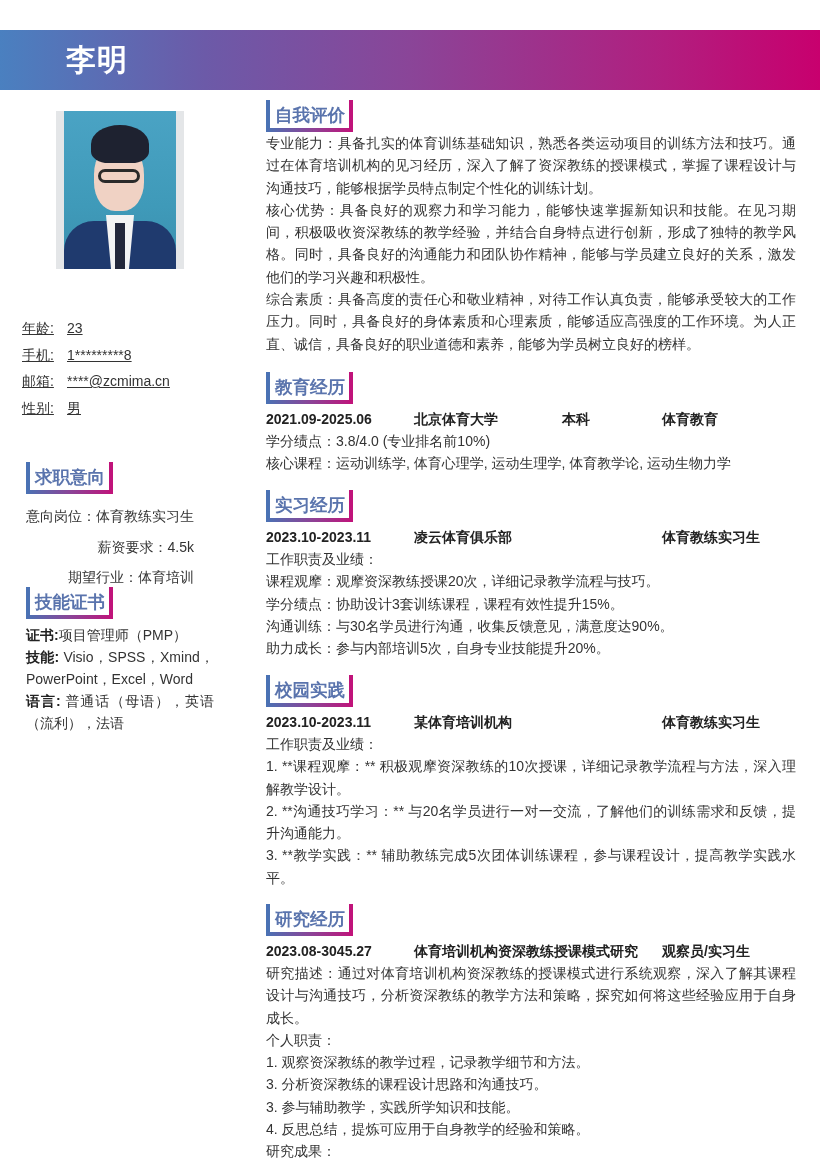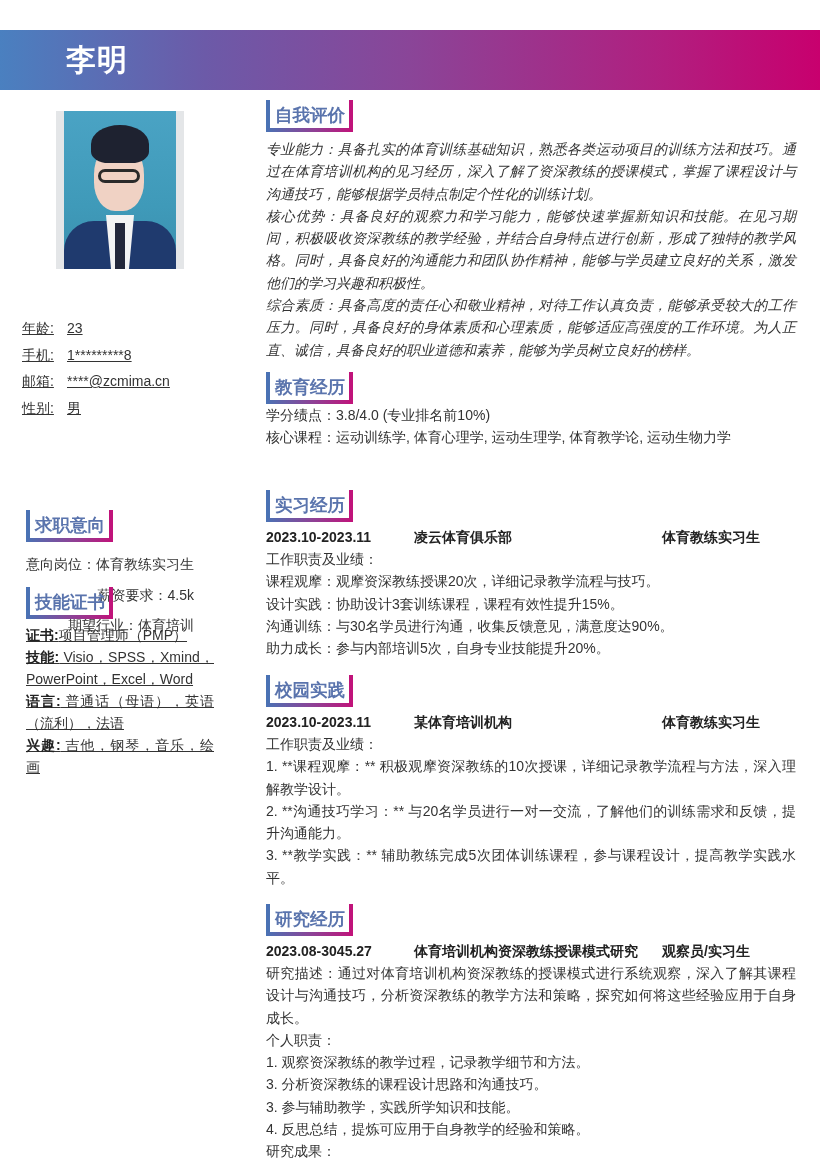--- a/index.html
+++ b/index.html
@@ -42,21 +42,21 @@
       content: ""; position: absolute; right: 0; top: 0; width: 4px; height: 32px; background: #c0137a;
     }
     .sec-title .under {
       position: absolute; left: 0; right: 0; bottom: 0; height: 4px;
       background: linear-gradient(90deg, #4a72b4, #8a4598, #c0137a);
     }
 
     .left-sec { position: absolute; left: 26px; }
     .intent-row { font-size: 14px; height: 30.5px; line-height: 30px; }
     .skills { width: 188px; font-size: 14px; line-height: 22px; word-break: break-all; text-align: justify; }
-    .skills .item { margin-bottom: 0; text-decoration: underline; }
+    .skills .item { margin-bottom: 0; }
     .skills b { font-weight: bold; color: #222; }
 
     .main { position: absolute; left: 266px; width: 530px; }
     .para { font-size: 14px; line-height: 22.3px; color: #333; text-align: justify; }
     .entry-head {
       display: flex; font-weight: bold; font-size: 14px; color: #222;
       height: 22px; line-height: 22px; margin-top: 4px;
     }
     .line { font-size: 14px; line-height: 22.3px; }
 
@@ -97,64 +97,69 @@
   <div class="basic-row">
       <span class="basic-label">邮箱:</span>
       <span>****@zcmima.cn</span>
     </div>
   <div class="basic-row">
       <span class="basic-label">性别:</span>
       <span>男</span>
     </div>
 </div>
 
-<div class="left-sec" style="top:462px;margin-top:48px;">
+<div class="left-sec" style="top:462px;">
   <div class="sec-title"><span>求职意向</span><span class="under"></span></div>
   <div style="margin-top:7px;text-align:right;">
     <div class="intent-row">意向岗位：体育教练实习生</div>
     <div class="intent-row">薪资要求：4.5k</div>
     <div class="intent-row">期望行业：体育培训</div>
   </div>
 </div>
 
 <div class="left-sec" style="top:587px;">
   <div class="sec-title"><span>技能证书</span><span class="under"></span></div>
   <div class="skills" style="margin-top:5px;">
     <div class="item"><b>证书:</b><span>项目管理师（PMP）</span></div>
     <div class="item"><b>技能:</b><span> Visio，SPSS，Xmind，PowerPoint，Excel，Word</span></div>
     <div class="item"><b>语言:</b><span> 普通话（母语），英语（流利），法语</span></div>
-    <div class="item"><b>兴趣:</b><span> 吉他，钢琴，音乐，绘画</span></div>
   </div>
 </div>
 
 <div class="main" style="top:100px;">
   <div class="sec-title"><span>自我评价</span><span class="under"></span></div>
-  <div style="margin-top:6px;font-style:italic;">
+  <div style="">
     <p class="para">专业能力：具备扎实的体育训练基础知识，熟悉各类运动项目的训练方法和技巧。通过在体育培训机构的见习经历，深入了解了资深教练的授课模式，掌握了课程设计与沟通技巧，能够根据学员特点制定个性化的训练计划。</p>
     <p class="para">核心优势：具备良好的观察力和学习能力，能够快速掌握新知识和技能。在见习期间，积极吸收资深教练的教学经验，并结合自身特点进行创新，形成了独特的教学风格。同时，具备良好的沟通能力和团队协作精神，能够与学员建立良好的关系，激发他们的学习兴趣和积极性。</p>
     <p class="para">综合素质：具备高度的责任心和敬业精神，对待工作认真负责，能够承受较大的工作压力。同时，具备良好的身体素质和心理素质，能够适应高强度的工作环境。为人正直、诚信，具备良好的职业道德和素养，能够为学员树立良好的榜样。</p>
   </div>
 </div>
 
 <div class="main" style="top:372px;">
   <div class="sec-title"><span>教育经历</span><span class="under"></span></div>
+  <div class="entry-head">
+    <span style="width:148px">2021.09-2025.06</span>
+    <span style="width:148px">北京体育大学</span>
+    <span style="width:100px">本科</span>
+    <span>体育教育</span>
+  </div>
   <div class="line">学分绩点：3.8/4.0 (专业排名前10%)</div>
   <div class="line">核心课程：运动训练学, 体育心理学, 运动生理学, 体育教学论, 运动生物力学</div>
 </div>
 
 <div class="main" style="top:490px;">
   <div class="sec-title"><span>实习经历</span><span class="under"></span></div>
   <div class="entry-head">
     <span style="width:148px">2023.10-2023.11</span>
     <span style="width:248px">凌云体育俱乐部</span>
     <span>体育教练实习生</span>
   </div>
   <div class="line">工作职责及业绩：</div>
   <div class="line">课程观摩：观摩资深教练授课20次，详细记录教学流程与技巧。</div>
-  <div class="line">设计实践：协助设计3套训练课程，课程有效性提升15%。</div>
+  <div class="line">学分绩点：协助设计3套训练课程，课程有效性提升15%。</div>
   <div class="line">沟通训练：与30名学员进行沟通，收集反馈意见，满意度达90%。</div>
   <div class="line">助力成长：参与内部培训5次，自身专业技能提升20%。</div>
 </div>
 
 <div class="main" style="top:675px;">
   <div class="sec-title"><span>校园实践</span><span class="under"></span></div>
   <div class="entry-head">
     <span style="width:148px">2023.10-2023.11</span>
     <span style="width:248px">某体育培训机构</span>
     <span>体育教练实习生</span>

